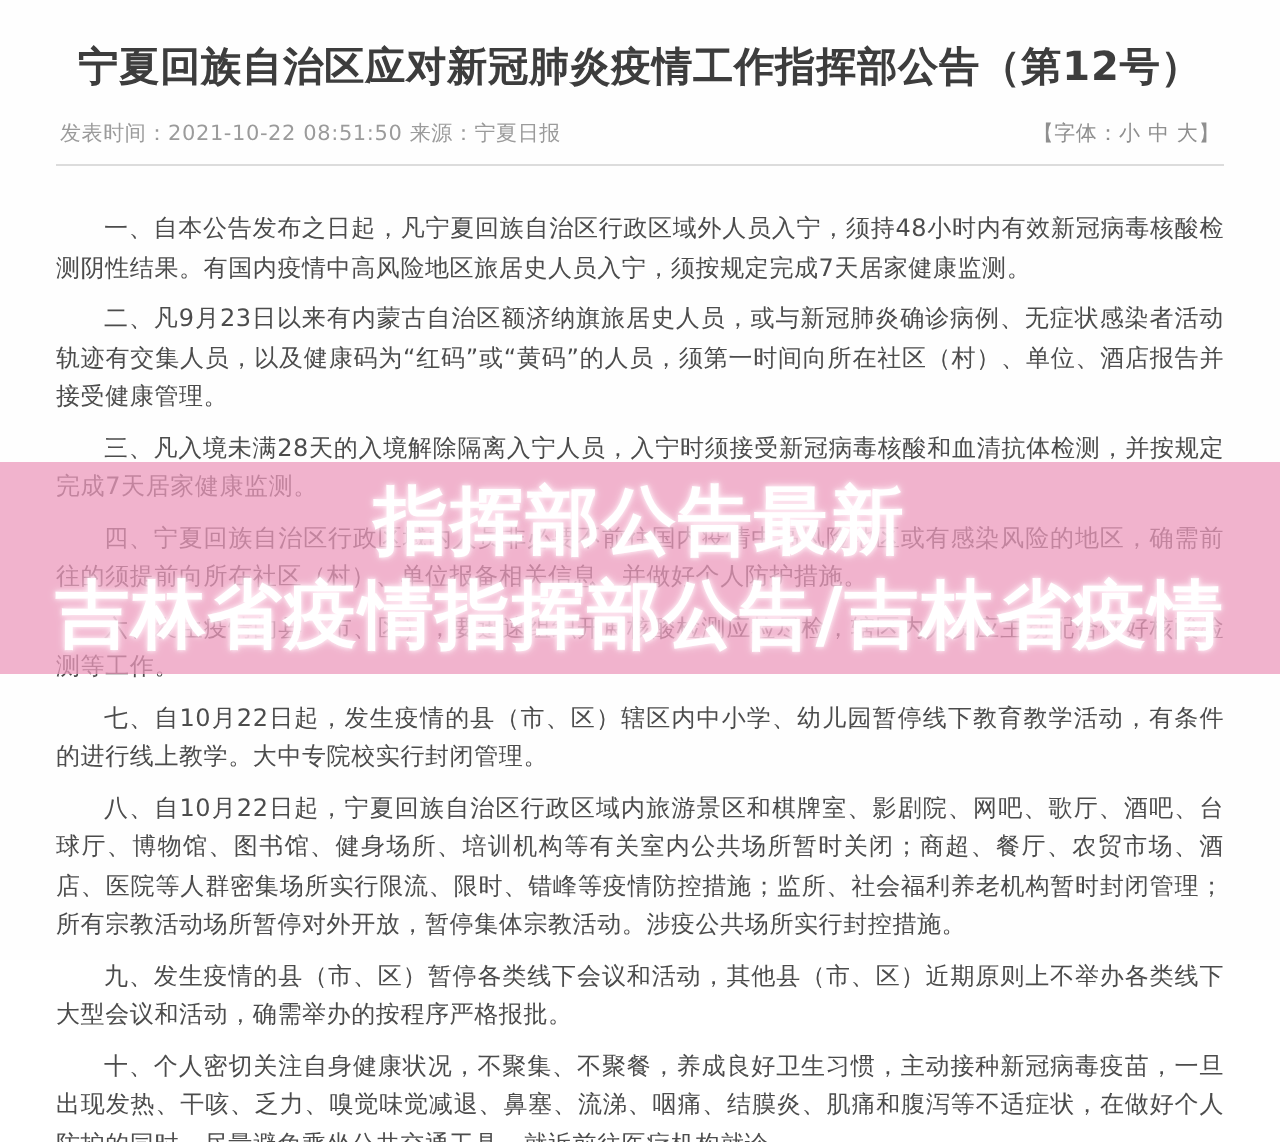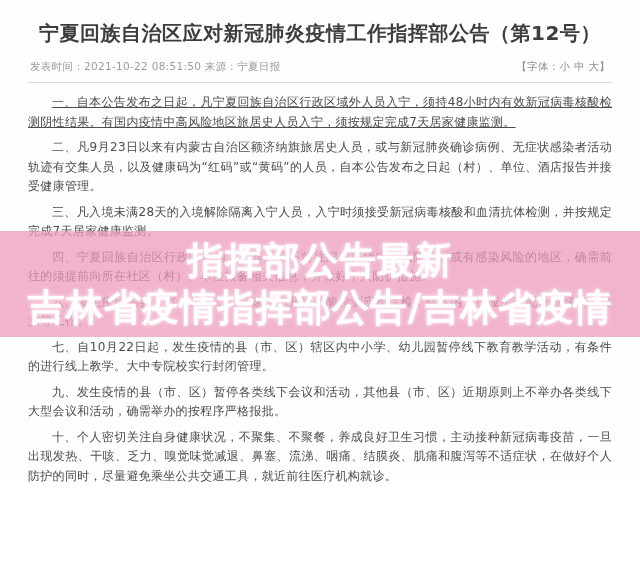--- a/index.html
+++ b/index.html
@@ -41,21 +41,21 @@
 
   .content {
     margin: 0 28px;
     font-size: 12px;
     line-height: 19.5px;
     color: #4c4c4c;
     text-align: justify;
     letter-spacing: 0.3px;
   }
   .para { margin: 6px 0 0; text-indent: 2em; }
-  .para:first-of-type { margin-top: 10px; text-decoration: underline; }
+  .para:first-of-type { margin-top: 22px; }
 
   .overlay-band {
     position: absolute;
     left: 0; top: 231px;
     width: 640px; height: 106px;
     background: rgba(236, 152, 188, 0.74);
     display: flex;
     flex-direction: column;
     justify-content: center;
     align-items: center;
@@ -81,25 +81,26 @@
   <div class="meta-row">
     <span class="meta-left">发表时间：2021-10-22 08:51:50 来源：宁夏日报</span>
     <span class="meta-right">【字体：小 中 大】</span>
   </div>
 
   <div class="divider"></div>
 
   <div class="content">
 
   <p class="para">一、自本公告发布之日起，凡宁夏回族自治区行政区域外人员入宁，须持48小时内有效新冠病毒核酸检测阴性结果。有国内疫情中高风险地区旅居史人员入宁，须按规定完成7天居家健康监测。</p>
-      <p class="para">二、凡9月23日以来有内蒙古自治区额济纳旗旅居史人员，或与新冠肺炎确诊病例、无症状感染者活动轨迹有交集人员，以及健康码为“红码”或“黄码”的人员，自本公告发布之日起（村）、单位、酒店报告并接受健康管理。</p>
+      <p class="para">二、凡9月23日以来有内蒙古自治区额济纳旗旅居史人员，或与新冠肺炎确诊病例、无症状感染者活动轨迹有交集人员，以及健康码为“红码”或“黄码”的人员，须第一时间向所在社区（村）、单位、酒店报告并接受健康管理。</p>
       <p class="para">三、凡入境未满28天的入境解除隔离入宁人员，入宁时须接受新冠病毒核酸和血清抗体检测，并按规定完成7天居家健康监测。</p>
       <p class="para">四、宁夏回族自治区行政区域内人员非必要不前往国内疫情中高风险地区或有感染风险的地区，确需前往的须提前向所在社区（村）、单位报备相关信息，并做好个人防护措施。</p>
       <p class="para">六、发生疫情的县（市、区），要迅速组织开展核酸检测应检尽检，辖区内人员应主动配合做好核酸检测等工作。</p>
       <p class="para">七、自10月22日起，发生疫情的县（市、区）辖区内中小学、幼儿园暂停线下教育教学活动，有条件的进行线上教学。大中专院校实行封闭管理。</p>
+      <p class="para">八、自10月22日起，宁夏回族自治区行政区域内旅游景区和棋牌室、影剧院、网吧、歌厅、酒吧、台球厅、博物馆、图书馆、健身场所、培训机构等有关室内公共场所暂时关闭；商超、餐厅、农贸市场、酒店、医院等人群密集场所实行限流、限时、错峰等疫情防控措施；监所、社会福利养老机构暂时封闭管理；所有宗教活动场所暂停对外开放，暂停集体宗教活动。涉疫公共场所实行封控措施。</p>
       <p class="para">九、发生疫情的县（市、区）暂停各类线下会议和活动，其他县（市、区）近期原则上不举办各类线下大型会议和活动，确需举办的按程序严格报批。</p>
       <p class="para">十、个人密切关注自身健康状况，不聚集、不聚餐，养成良好卫生习惯，主动接种新冠病毒疫苗，一旦出现发热、干咳、乏力、嗅觉味觉减退、鼻塞、流涕、咽痛、结膜炎、肌痛和腹泻等不适症状，在做好个人防护的同时，尽量避免乘坐公共交通工具，就近前往医疗机构就诊。</p>
     </div>
 
   <div class="overlay-band">
     <div class="overlay-line">指挥部公告最新</div>
     <div class="overlay-line">吉林省疫情指挥部公告/吉林省疫情</div>
   </div>
 
 </div>

